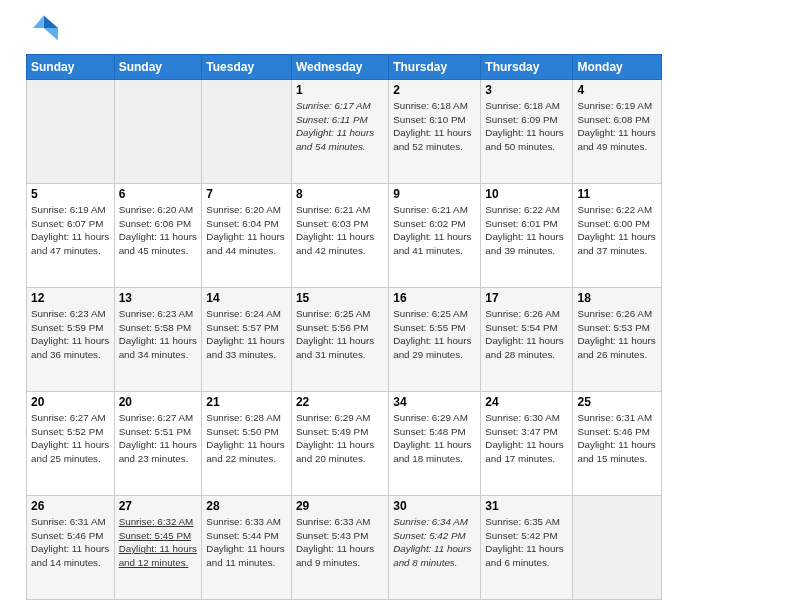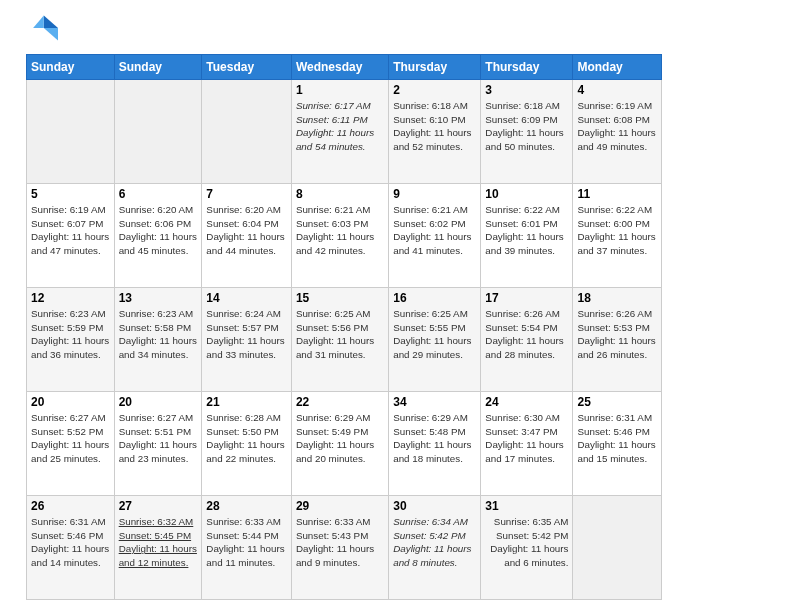--- a/index.html
+++ b/index.html
@@ -350,21 +350,21 @@
           </td>
           <td>
             <span class="day-number">30</span>
             <div class="day-info" style="white-space: pre-line; font-style: italic;">Sunrise: 6:34 AM
 Sunset: 5:42 PM
 Daylight: 11 hours
 and 8 minutes.</div>
           </td>
           <td>
             <span class="day-number">31</span>
-            <div class="day-info" style="white-space: pre-line; text-align: right;">Sunrise: 6:35 AM
+            <div class="day-info" style="white-space: pre-line;">Sunrise: 6:35 AM
 Sunset: 5:42 PM
 Daylight: 11 hours
 and 6 minutes.</div>
           </td>
           <td class="empty-cell"></td>
         </tr>
       </tbody>
   </table>
 </div>
 

